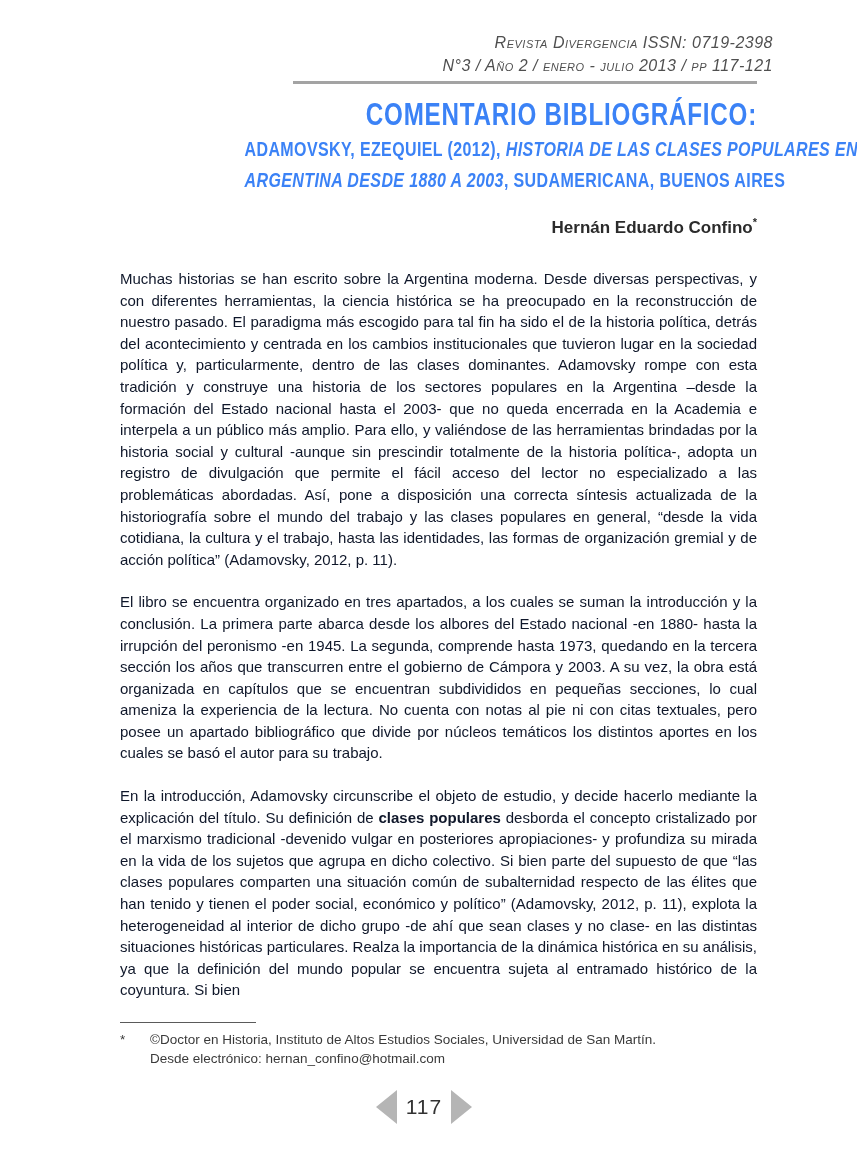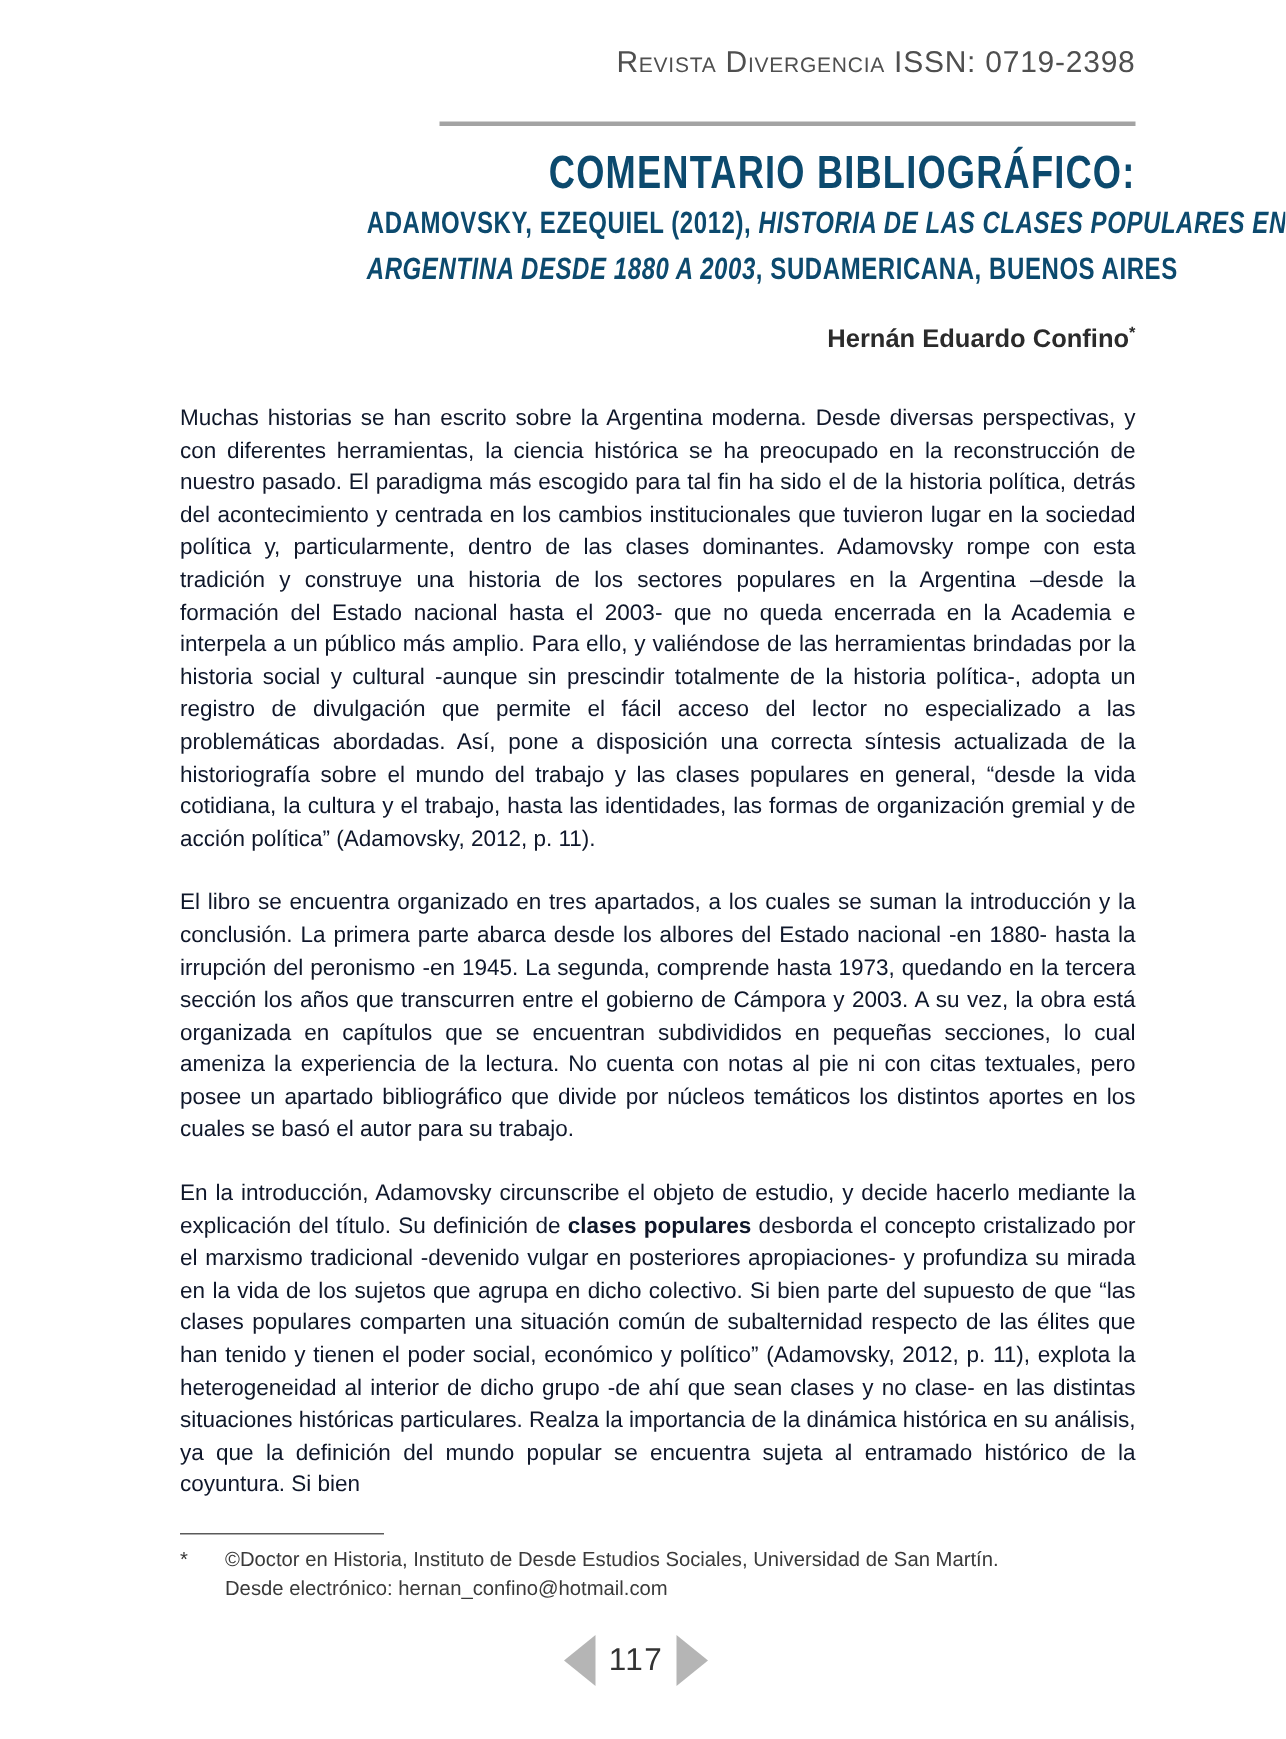--- a/index.html
+++ b/index.html
@@ -14,45 +14,46 @@
     background: #ffffff;
     font-family: "Liberation Sans", sans-serif;
     color: #262626;
     overflow: hidden;
   }
 
   
   .journal-header {
     position: absolute;
     top: 31px;
-    right: 100px;
+    right: 84px;
     text-align: right;
     color: #4f4f4f;
+    font-style: italic;
     font-variant: small-caps;
-    font-size: 20px;
+    font-size: 16px;
     line-height: 23px;
     letter-spacing: 0.5px;
   }
   .header-rule {
     position: absolute;
     top: 81px;
     left: 293px;
     width: 464px;
     height: 3px;
     background: #a3a3a3;
   }
 
   
   .title-block {
     position: absolute;
     top: 97px;
     left: 100px;
     width: 657px;
     text-align: right;
-    color: #0c4a6e;
+    color: #3b82f6;
   }
   .title-line { 
     display: block;
     transform: scaleX(0.78);
     transform-origin: 100% 50%;
     white-space: nowrap;
   }
   .title-main {
     font-size: 31px;
     font-weight: bold;
@@ -149,20 +150,21 @@
     letter-spacing: 1px;
   }
 </style>
 </head>
 <body>
 
 <div class="page">
 
   <div class="journal-header">
     <div>Revista Divergencia ISSN: 0719-2398</div>
+    <div>N°3 / Año 2 / enero - julio 2013 / pp 117-121</div>
   </div>
   <div class="header-rule"></div>
 
   <div class="title-block">
     <span class="title-line title-main">COMENTARIO BIBLIOGRÁFICO:</span>
     <span class="title-line title-sub"><span>ADAMOVSKY, EZEQUIEL (2012), </span><span class="it">HISTORIA DE LAS CLASES POPULARES EN LA</span></span>
     <span class="title-line title-sub"><span class="it">ARGENTINA DESDE 1880 A 2003</span><span>, SUDAMERICANA, BUENOS AIRES</span></span>
   </div>
 
   <div class="author-byline">
@@ -173,21 +175,21 @@
     <p>Muchas historias se han escrito sobre la Argentina moderna. Desde diversas perspectivas, y con diferentes herramientas, la ciencia histórica se ha preocupado en la reconstrucción de nuestro pasado. El paradigma más escogido para tal fin ha sido el de la historia política, detrás del acontecimiento y centrada en los cambios institucionales que tuvieron lugar en la sociedad política y, particularmente, dentro de las clases dominantes. Adamovsky rompe con esta tradición y construye una historia de los sectores populares en la Argentina –desde la formación del Estado nacional hasta el 2003- que no queda encerrada en la Academia e interpela a un público más amplio. Para ello, y valiéndose de las herramientas brindadas por la historia social y cultural -aunque sin prescindir totalmente de la historia política-, adopta un registro de divulgación que permite el fácil acceso del lector no especializado a las problemáticas abordadas. Así, pone a disposición una correcta síntesis actualizada de la historiografía sobre el mundo del trabajo y las clases populares en general, “desde la vida cotidiana, la cultura y el trabajo, hasta las identidades, las formas de organización gremial y de acción política” (Adamovsky, 2012, p. 11).</p>
     <p>El libro se encuentra organizado en tres apartados, a los cuales se suman la introducción y la conclusión. La primera parte abarca desde los albores del Estado nacional -en 1880- hasta la irrupción del peronismo -en 1945. La segunda, comprende hasta 1973, quedando en la tercera sección los años que transcurren entre el gobierno de Cámpora y 2003. A su vez, la obra está organizada en capítulos que se encuentran subdivididos en pequeñas secciones, lo cual ameniza la experiencia de la lectura. No cuenta con notas al pie ni con citas textuales, pero posee un apartado bibliográfico que divide por núcleos temáticos los distintos aportes en los cuales se basó el autor para su trabajo.</p>
     <p><span>En la introducción, Adamovsky circunscribe el objeto de estudio, y decide hacerlo mediante la explicación del título. Su definición de </span><span class="emph">clases populares</span><span> desborda el concepto cristalizado por el marxismo tradicional -devenido vulgar en posteriores apropiaciones- y profundiza su mirada en la vida de los sujetos que agrupa en dicho colectivo. Si bien parte del supuesto de que “las clases populares comparten una situación común de subalternidad respecto de las élites que han tenido y tienen el poder social, económico y político” (Adamovsky, 2012, p. 11), explota la heterogeneidad al interior de dicho grupo -de ahí que sean clases y no clase- en las distintas situaciones históricas particulares. Realza la importancia de la dinámica histórica en su análisis, ya que la definición del mundo popular se encuentra sujeta al entramado histórico de la coyuntura. Si bien</span></p>
   </div>
 
   <div class="footnote">
     <div class="footnote-rule"></div>
     <div class="footnote-row">
       <div class="footnote-marker">*</div>
       <div class="footnote-body">
-        <div>©Doctor en Historia, Instituto de Desde Estudios Sociales, Universidad de San Martín.</div>
+        <div>©Doctor en Historia, Instituto de Altos Estudios Sociales, Universidad de San Martín.</div>
         <div><span>Desde electrónico: </span><a class="email-link">hernan_confino@hotmail.com</a></div>
       </div>
     </div>
   </div>
 
   <div class="pagination">
     <span class="tri tri-left"></span>
     <span class="page-number">117</span>
     <span class="tri tri-right"></span>
   </div>

